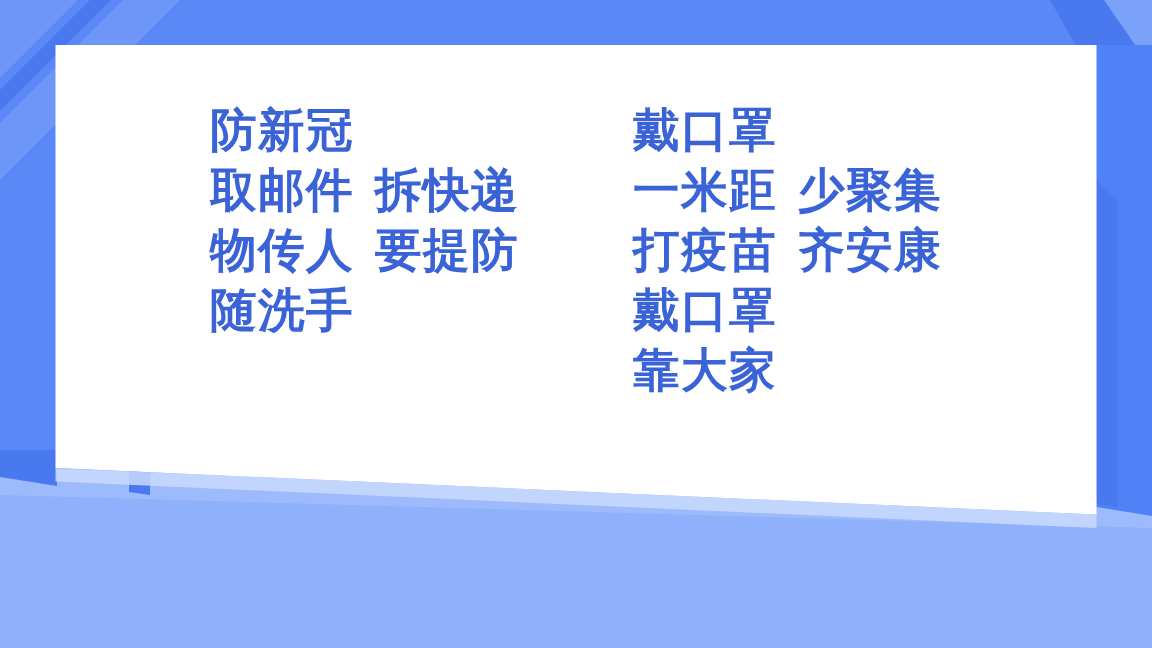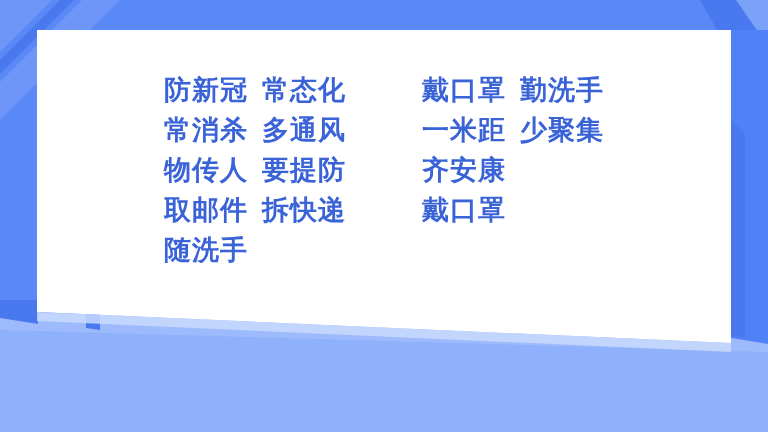--- a/index.html
+++ b/index.html
@@ -58,22 +58,22 @@
     display: flex;
     flex-direction: row;
     align-items: baseline;
     gap: 14px;
     height: 40px;
     line-height: 40px;
     white-space: nowrap;
   }
 
   .slogan-part {
-    font-family: Liberation Serif, serif;
-    font-size: 27px;
+    font-family: Liberation Mono, monospace;
+    font-size: 31px;
     font-weight: bold;
     color: #3a63d8;
     letter-spacing: 1px;
     line-height: 40px;
   }
 </style>
 </head>
 <body>
 
 <div id="stage">
@@ -102,53 +102,49 @@
     <polygon points="37,30 731,30 731,343 37,312" fill="#ffffff"></polygon>
 
     <polygon points="37,312 731,343 731,352 37,321" fill="#c9d9fd" opacity="0.85"></polygon>
   </svg>
 
   <div id="slogan-board">
 
     <div class="slogan-column">
       <div class="slogan-row">
         <span class="slogan-part">防新冠</span>
-        <span class="slogan-part">常态化</span>
       </div>
       <div class="slogan-row">
-        <span class="slogan-part">常消杀</span>
-        <span class="slogan-part">多通风</span>
+        <span class="slogan-part">取邮件</span>
+        <span class="slogan-part">拆快递</span>
       </div>
       <div class="slogan-row">
         <span class="slogan-part">物传人</span>
         <span class="slogan-part">要提防</span>
-      </div>
-      <div class="slogan-row">
-        <span class="slogan-part">取邮件</span>
-        <span class="slogan-part">拆快递</span>
       </div>
       <div class="slogan-row">
         <span class="slogan-part">随洗手</span>
       </div>
     </div>
 
     <div class="slogan-column">
       <div class="slogan-row">
         <span class="slogan-part">戴口罩</span>
-        <span class="slogan-part">勤洗手</span>
       </div>
       <div class="slogan-row">
         <span class="slogan-part">一米距</span>
         <span class="slogan-part">少聚集</span>
       </div>
       <div class="slogan-row">
+        <span class="slogan-part">打疫苗</span>
         <span class="slogan-part">齐安康</span>
       </div>
       <div class="slogan-row">
         <span class="slogan-part">戴口罩</span>
       </div>
       <div class="slogan-row">
+        <span class="slogan-part">靠大家</span>
       </div>
     </div>
 
   </div>
 
 </div>
 
 </body></html>

